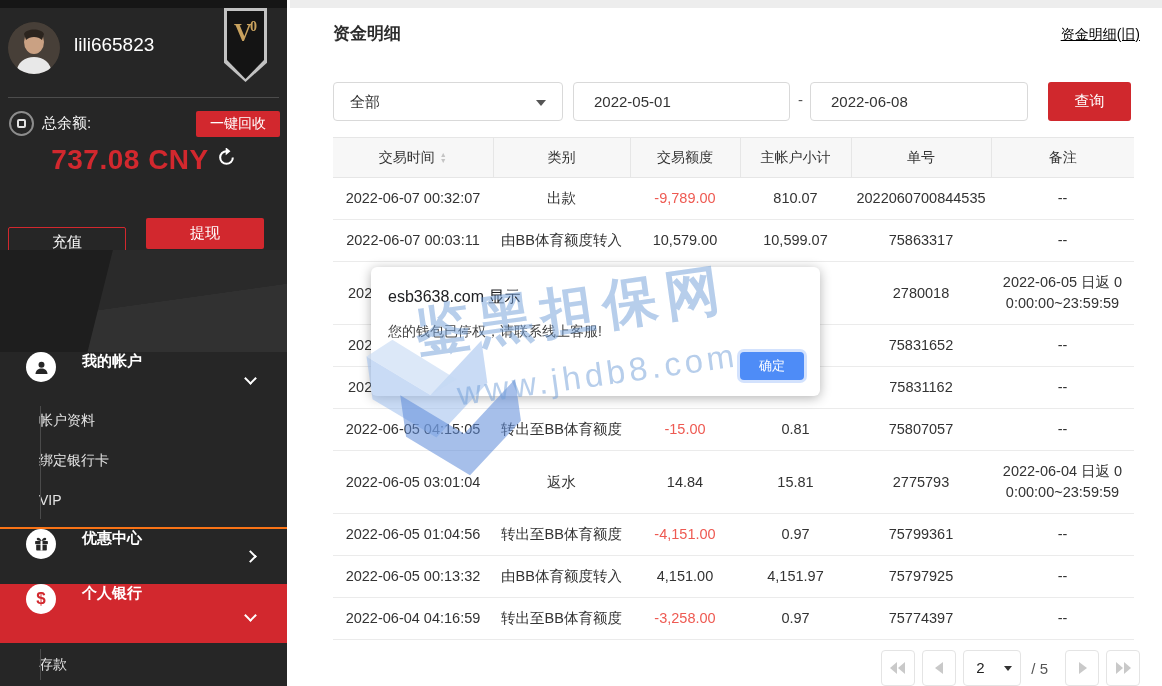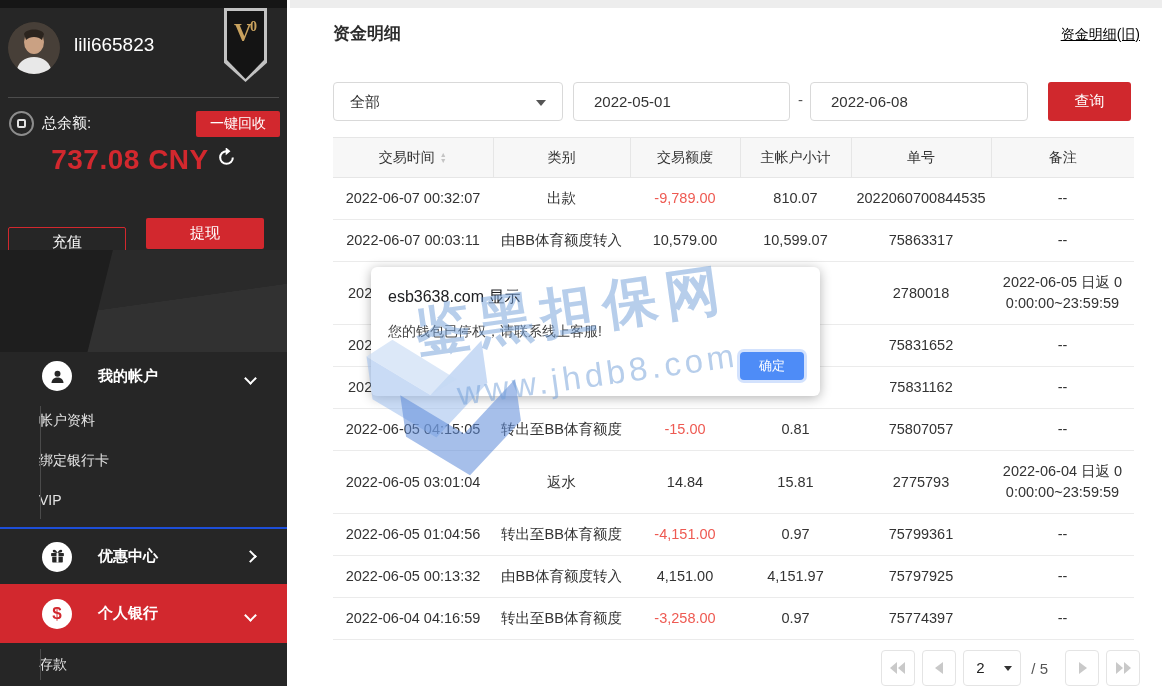--- a/index.html
+++ b/index.html
@@ -25,32 +25,32 @@
   .balance-amount { color:#d2282e; font-size:28px; font-weight:bold; letter-spacing:.5px; }
   .refresh-icon { display:inline-block; vertical-align:2px; margin-left:8px; cursor:pointer; }
   .action-row { position:absolute; left:0; top:218px; width:287px; }
   .btn-deposit { position:absolute; left:8px; top:0; width:118px; height:31px; background:transparent; border:1px solid #d2282e; color:#fff; font-size:15px; border-radius:2px; cursor:pointer; font-family:inherit;margin-top:9px; }
   .btn-withdraw { position:absolute; left:146px; top:0; width:118px; height:31px; background:#d2282e; border:none; color:#fff; font-size:15px; border-radius:2px; cursor:pointer; font-family:inherit; }
   .deco { position:absolute; left:0; top:250px; width:287px; height:102px;
     background:
       linear-gradient(104deg, #1e1e1e 0 36%, rgba(0,0,0,0) 36.3%),
       linear-gradient(172deg, #2a2a2a 0 52%, #313131 52.3%);
   }
-  .menu-row { position:absolute; left:0; width:287px; display:flex; align-items:center; cursor:pointer;padding-left:16px; }
+  .menu-row { position:absolute; left:0; width:287px; display:flex; cursor:pointer; }
   .menu-icon { width:30px; height:30px; border-radius:50%; background:#fff; margin-left:26px; display:flex; align-items:center; justify-content:center; flex:0 0 30px; }
   .menu-label { margin-left:26px; font-size:15px; font-weight:bold; color:#fff; }
   .chev { width:9px; height:9px; border-right:2.5px solid #fff; border-bottom:2.5px solid #fff; position:absolute; right:32px; }
   .chev.down { transform:rotate(45deg); top:45%; }
   .chev.right { transform:rotate(-45deg); top:42%; }
   .row-account { top:352px; height:48px; background:#262626; }
   .submenu { position:absolute; left:0; top:400px; width:287px; }
   .submenu .vline { position:absolute; left:40px; top:6px; bottom:6px; width:1px; background:#4a4a4a; }
   .submenu-item { height:40px; line-height:40px; padding-left:39px; font-size:14px; color:#e3e3e3; cursor:pointer; }
   .submenu.account { height:125px; }
-  .row-promo { top:527px; height:57px; background:#262626; border-top:2px solid #1d4ed8; }
+  .row-promo { top:527px; height:57px; background:#262626; border-top:2px solid #f97316; }
   .row-bank { top:584px; height:59px; background:#d2282e; }
   .dollar-glyph { color:#d2282e; font-weight:bold; font-size:17px; }
   .submenu.bank { top:643px; height:43px; }
   .submenu.bank .submenu-item { height:43px; line-height:43px; }
 
   
   .main-topstrip { position:absolute; left:290px; right:0; top:0; height:8px; background:#ededed; }
   .page-title { position:absolute; left:333px; top:22px; font-size:17px; font-weight:bold; color:#2c2c2c; }
   .old-link { position:absolute; right:22px; top:26px; font-size:14px; color:#000000; text-decoration:underline; cursor:pointer; }
 

